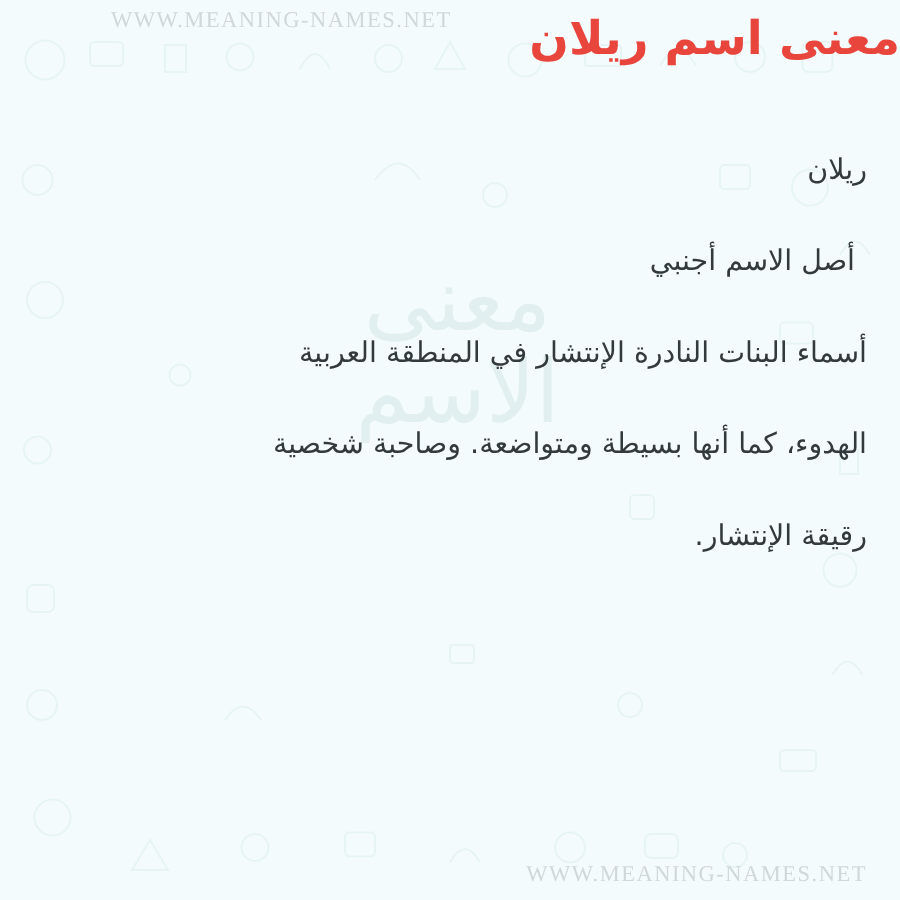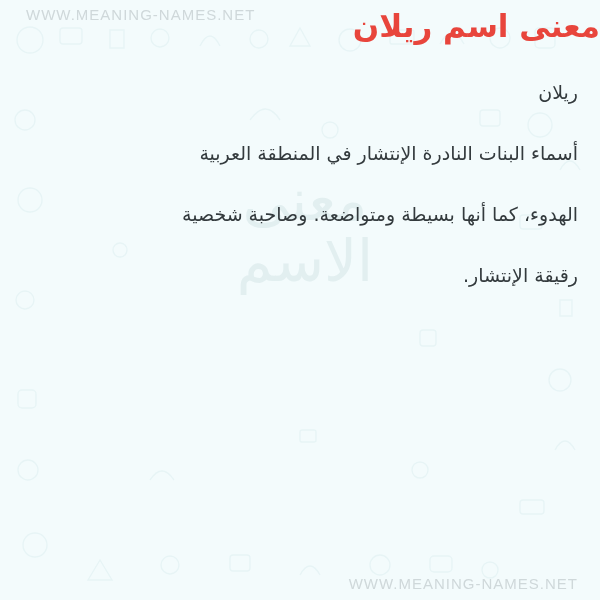--- a/index.html
+++ b/index.html
@@ -25,24 +25,25 @@
   
   .doodles {
     position: absolute;
     inset: 0;
     pointer-events: none;
     opacity: 0.5;
   }
   .watermark-top, .watermark-bottom {
     position: absolute;
     color: #cfd8da;
-    font-family: Liberation Sans, sans-serif;
+    font-family: Liberation Serif, serif;
     font-size: 15px;
     letter-spacing: 1px;
     white-space: nowrap;
+    margin-left: 48px;
   }
   .watermark-top {
     top: 6px;
     left: 26px;
   }
   .watermark-bottom {
     bottom: 8px;
     right: 22px;
   }
   .title {
@@ -66,21 +67,21 @@
     text-align: right;
     color: #333a3d;
     font-size: 19px;
     line-height: 1.0;
     padding: 0 22px;
     box-sizing: border-box;
   }
   .line {
     height: 61px;
     display: flex;
-    align-items: center;
+    align-items: flex-end;
     justify-content: flex-start;
     white-space: nowrap;
   }
   .line.indent-1 { padding-right: 8px; }
   .line span { display: inline-block; }
   .big-watermark {
     position: absolute;
     top: 170px;
     left: 205px;
     width: 200px;
@@ -148,20 +149,23 @@
   <div class="big-watermark">معنى الاسم</div>
 
   <div class="watermark-top">WWW.MEANING-NAMES.NET</div>
 
   <div class="title">معنى اسم ريلان</div>
 
   <div class="content">
     <div class="line">
         <span>ريلان</span>
       </div>
+    <div class="line indent-1">
+        <span>أصل الاسم أجنبي</span>
+      </div>
     <div class="line">
         <span>أسماء البنات النادرة الإنتشار في المنطقة العربية</span>
       </div>
     <div class="line">
         <span>الهدوء، كما أنها بسيطة ومتواضعة. وصاحبة شخصية</span>
       </div>
     <div class="line">
         <span>رقيقة الإنتشار.</span>
       </div>
   </div>

